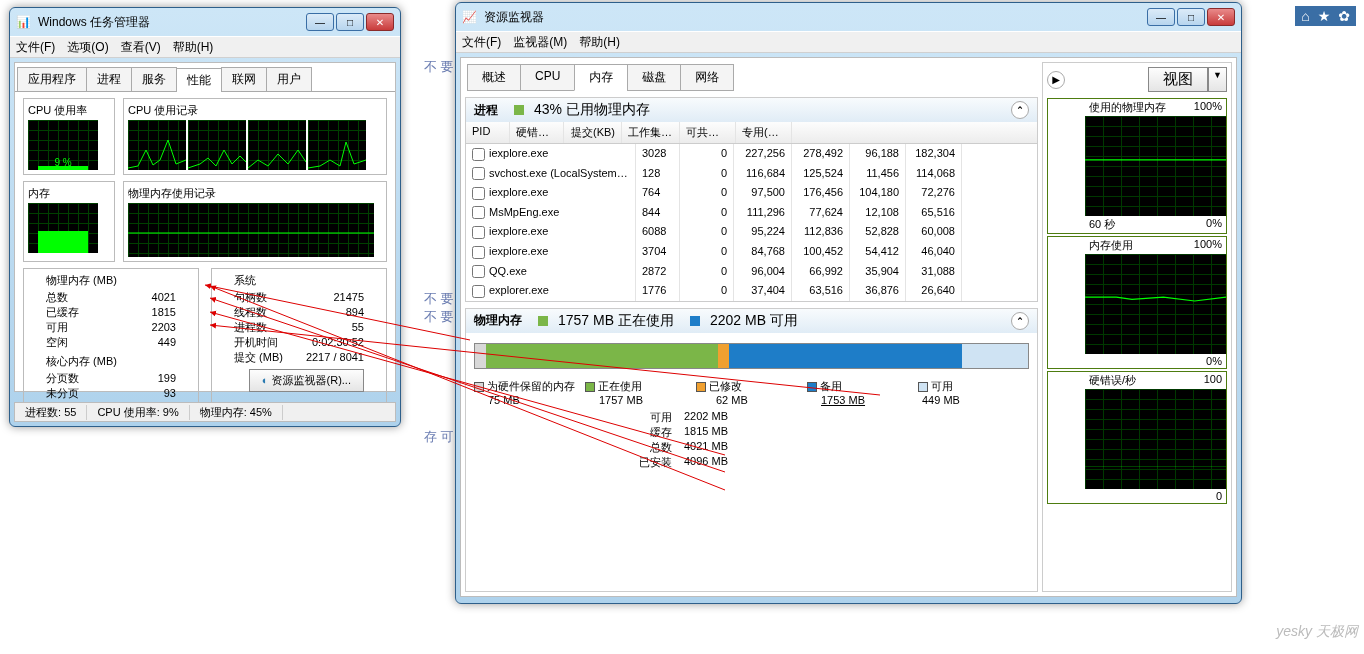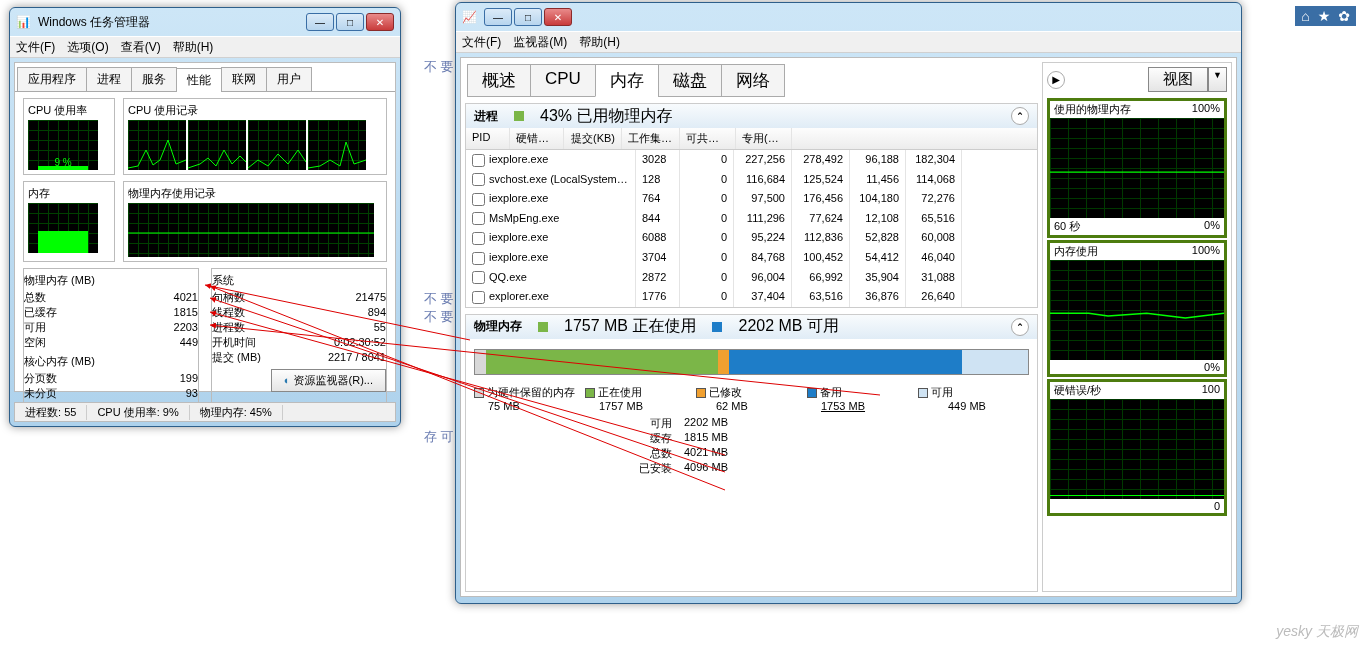--- a/index.html
+++ b/index.html
@@ -29,39 +29,39 @@
 .graph { background:#000; position:relative; }
 .graph .grid { position:absolute; inset:0; background-image:linear-gradient(#004000 1px,transparent 1px),linear-gradient(90deg,#004000 1px,transparent 1px); background-size:10px 10px; }
 .graph.small { width:70px; height:50px; }
 .graph.cpu-hist { width:58px; height:50px; display:inline-block; margin-right:2px; }
 .graph .bars { position:absolute; inset:0; display:flex; align-items:flex-end; justify-content:center; }
 .graph .bars .bar { background:#00ff00; width:50px; }
 .graph .val { position:absolute; bottom:2px; left:0; right:0; text-align:center; color:#0f0; font-size:10px; }
 .graph.wide { width:246px; height:54px; }
 .graph .line { position:absolute; inset:0; }
 .stats { display:flex; gap:12px; }
-.stats .col { border:1px solid #bbb; padding:4px 0; font-size:11px; flex:1; }
+.stats .col { border:1px solid #bbb; padding:4px 22px; font-size:11px; flex:1; }
 .stats .col .hdr { margin-bottom:2px; }
 .stats .row { display:flex; justify-content:space-between; line-height:15px; }
 .tm-btn { margin-top:4px; padding:3px 12px; font-size:11px; border:1px solid #888; background:linear-gradient(#fdfdfd,#e5e5e5); cursor:pointer; float:right; }
 .statusbar { position:absolute; left:4px; right:4px; bottom:4px; height:20px; border:1px solid #bcbcbc; background:#f0f0f0; display:flex; font-size:11px; align-items:center; }
 .statusbar .cell { padding:0 10px; border-right:1px solid #ccc; }
 
 
 .rm { left:455px; top:2px; width:787px; height:602px; }
 .rm-body { background:#fff; margin:4px; border:1px solid #bcbcbc; height:calc(100% - 60px); padding:4px; display:flex; gap:4px; }
 .rm-left { flex:1; display:flex; flex-direction:column; gap:6px; }
 .rm-right { width:190px; border:1px solid #ccc; padding:4px; }
-.rm-tabs { display:flex; font-size:17px; padding:2px 2px 0; }
+.rm-tabs { display:flex; font-size:12px; padding:2px 2px 0; }
 .rm-tabs .tab { padding:4px 14px; border:1px solid #aaa; background:#f4f4f4; margin-right:-1px; cursor:pointer; }
 .rm-tabs .tab.active { background:#fff; border-bottom:1px solid #fff; }
 .section { border:1px solid #ccc; }
 .section-hdr { height:24px; background:linear-gradient(#f8fbfd,#e0ecf6); display:flex; align-items:center; padding:0 8px; font-size:12px; font-weight:bold; gap:16px; }
 .section-hdr .fill { flex:1; }
-.section-hdr .mini { font-weight:normal; font-size:16px; display:inline-flex; align-items:center; gap:16px; }
+.section-hdr .mini { font-weight:normal; font-size:14px; display:inline-flex; align-items:center; gap:10px; }
 .section-hdr .collapse { width:18px; height:18px; border:1px solid #aaa; border-radius:9px; background:#fff; display:flex; align-items:center; justify-content:center; font-size:9px; cursor:pointer; }
 .proc-table { font-size:11px; }
 .proc-table .thead, .proc-table .trow { display:flex; }
 .proc-table .thead { background:linear-gradient(#fdfdfd,#ececec); border-bottom:1px solid #ccc; }
 .proc-table .th, .proc-table .td { padding:3px 6px; border-right:1px solid #e4e4e4; overflow:hidden; white-space:nowrap; text-overflow:ellipsis; }
 .c-img{width:170px;} .c-pid{width:44px;} .c-hf{width:54px;text-align:right;} .c-cm{width:58px;text-align:right;} .c-ws{width:58px;text-align:right;} .c-sh{width:56px;text-align:right;} .c-pv{width:56px;text-align:right;}
 .proc-table .th { cursor:pointer; }
 .proc-table input[type=checkbox]{ margin-right:4px; vertical-align:middle; }
 
 .mem-bar { height:26px; margin:10px 8px; border:1px solid #888; display:flex; }
@@ -71,21 +71,21 @@
 .mem-legend .sw { display:inline-block; width:10px; height:10px; border:1px solid #555; margin-right:3px; vertical-align:middle; }
 .mem-summary { font-size:11px; padding:4px 8px 8px; }
 .mem-summary .srow { display:flex; }
 .mem-summary .srow .k { width:210px; text-align:right; padding-right:12px; }
 .mem-summary .srow .v { width:80px; }
 
 .rm-right-hdr { display:flex; justify-content:space-between; align-items:center; margin-bottom:6px; }
 .rm-right-hdr .nav { width:18px; height:18px; border:1px solid #aaa; border-radius:9px; display:flex; align-items:center; justify-content:center; font-size:10px; cursor:pointer; }
 .rm-right-hdr .view { font-size:15px; padding:2px 14px; border:1px solid #888; background:linear-gradient(#fdfdfd,#e5e5e5); cursor:pointer; }
 .rm-right-hdr .dd { font-size:9px; padding:2px 4px; border:1px solid #888; background:linear-gradient(#fdfdfd,#e5e5e5); cursor:pointer; }
-.mgraph { border:3px solid #4d7c0f; margin-bottom:2px; }
+.mgraph { border:1px solid #4d7c0f; margin-bottom:2px;padding-left:37px; }
 .mgraph .title { font-size:11px; display:flex; justify-content:space-between; padding:1px 4px; }
 .mgraph .plot { height:100px; background:#000; position:relative; }
 .mgraph .plot .grid { position:absolute; inset:0; background-image:linear-gradient(#003800 1px,transparent 1px),linear-gradient(90deg,#003800 1px,transparent 1px); background-size:18px 10px; }
 .mgraph .plot svg { position:absolute; inset:0; }
 .mgraph .foot { font-size:11px; display:flex; justify-content:space-between; padding:1px 4px; }
 
 .red-arrow { position:absolute; pointer-events:none; }
 .bg-text { position:absolute; color:#6d7fb3; font-size:13px; }
 .watermark { position:absolute; right:6px; bottom:13px; font-size:14px; color:#bbb; font-style:italic; }
 .topicons { position:absolute; right:8px; top:6px; display:flex; gap:8px; color:#fff; background:#3a6ea5; padding:2px 6px; }
@@ -252,20 +252,21 @@
   <div class="statusbar">
     <div class="cell"><span>进程数:</span> <span>55</span></div>
     <div class="cell"><span>CPU 使用率:</span> <span>9%</span></div>
     <div class="cell"><span>物理内存:</span> <span>45%</span></div>
   </div>
 </div>
 
 <div class="win7-window rm">
   <div class="titlebar">
     <span class="icon">📈</span>
+    <span class="title">资源监视器</span>
     <div class="winbtns">
       <div class="winbtn">—</div>
       <div class="winbtn">□</div>
       <div class="winbtn close">✕</div>
     </div>
   </div>
   <div class="menubar">
     <span>文件(F)</span>
     <span>监视器(M)</span>
     <span>帮助(H)</span>
@@ -395,21 +396,21 @@
             <div class="seg" style="width: 42%; background: rgb(123, 182, 72);"></div>
             <div class="seg" style="width: 2%; background: rgb(240, 160, 48);"></div>
             <div class="seg" style="width: 42%; background: rgb(30, 125, 200);"></div>
             <div class="seg" style="width: 12%; background: rgb(207, 227, 243);"></div>
           </div>
         <div class="mem-legend" id="mem-legend">
             <div class="lg"><span class="sw" style="background:#d8d8d8"></span>为硬件保留的内存<br><span style="margin-left:14px;">75 MB</span></div>
             <div class="lg"><span class="sw" style="background:#7bb648"></span>正在使用<br><span style="margin-left:14px;">1757 MB</span></div>
             <div class="lg"><span class="sw" style="background:#f0a030"></span>已修改<br><span style="margin-left:20px;">62 MB</span></div>
             <div class="lg"><span class="sw" style="background:#1e7dc8"></span>备用<br><span style="margin-left:14px;text-decoration:underline;">1753 MB</span></div>
-            <div class="lg"><span class="sw" style="background:#cfe3f3"></span>可用<br><span style="margin-left:30px;">449 MB</span></div>
+            <div class="lg"><span class="sw" style="background:#cfe3f3"></span>可用<br><span style="margin-left:4px;">449 MB</span></div>
           </div>
         <div class="mem-summary">
           <div class="srow">
               <span class="k">可用</span>
               <span class="v">2202 MB</span>
             </div>
           <div class="srow">
               <span class="k">缓存</span>
               <span class="v">1815 MB</span>
             </div>

